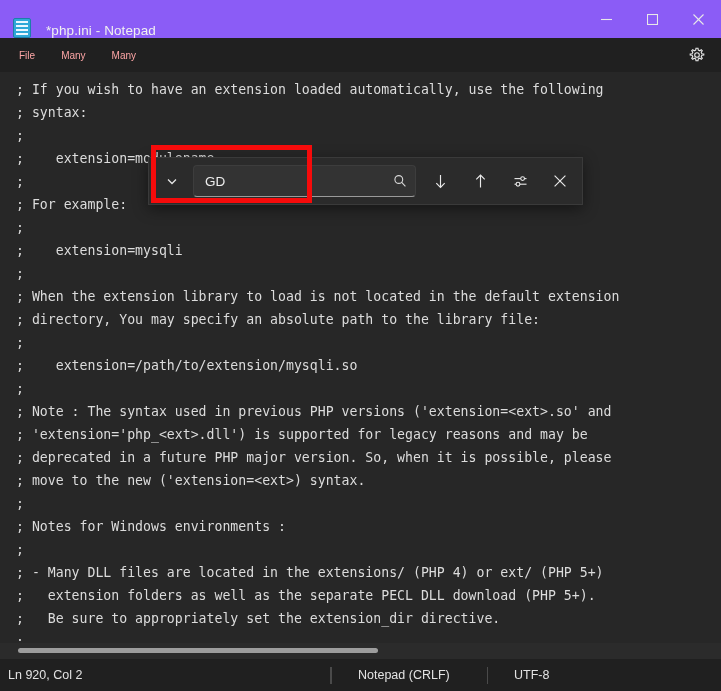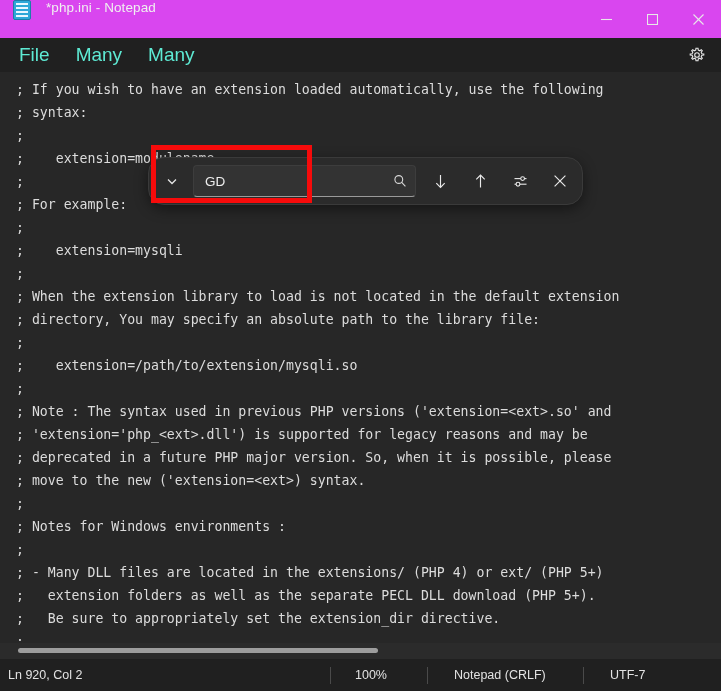--- a/index.html
+++ b/index.html
@@ -12,22 +12,22 @@
   #app {
     position: relative;
     width: 721px; height: 691px;
     background: #272727;
     display: flex; flex-direction: column;
   }
 
   
   .titlebar {
     height: 38px; flex: 0 0 38px;
-    background: #d946ef;
-    display: flex; align-items: flex-start;
+    background: #8b5cf6;
+    display: flex; align-items: flex-end;
     position: relative;
   }
   .app-icon {
     width: 18px; height: 20px;
     margin-left: 13px;
     position: relative;
     border-radius: 2px;
     background: #2fa8d8;
     border: 1px solid #1d7fa8;
   }
@@ -56,22 +56,22 @@
   
   .menubar {
     height: 34px; flex: 0 0 34px;
     background: #202020;
     display: flex; align-items: center;
     position: relative;
     padding-left: 6px;
   }
   .menu-item {
     padding: 4px 13px;
-    font-size: 19px;
-    color: #5eead4;
+    font-size: 10px;
+    color: #fca5a5;
     border-radius: 4px;
   }
   .settings-btn {
     position: absolute; right: 10px; top: 4px;
     width: 28px; height: 26px;
     display: flex; align-items: center; justify-content: center;
     border-radius: 4px;
     color: #e8e8e8;
   }
 
@@ -101,21 +101,21 @@
     margin: 0 -1px 0 0;
   }
 
   
   .findbar {
     position: absolute;
     left: 148px; top: 85px;
     width: 435px; height: 48px;
     background: #2b2b2b;
     border: 1px solid #3a3a3a;
-    border-radius: 16px;
+    border-radius: 0;
     box-shadow: 0 4px 14px rgba(0,0,0,.45);
     display: flex; align-items: center;
     z-index: 5;
   }
   .fb-chevron {
     width: 34px; height: 34px;
     margin-left: 6px;
     display: flex; align-items: center; justify-content: center;
     color: #e6e6e6; border-radius: 4px;
   }
@@ -310,20 +310,19 @@
       <div class="hscroll-thumb"></div>
     </div>
 
     <div class="redbox" id="redbox-find"></div>
 
   </div>
 
   <div class="statusbar">
     <div class="sb-cell sb-pos">Ln 920, Col 2</div>
     <div class="sb-sep"></div>
-    <div class="sb-cell sb-zoom">100%</div>
     <div class="sb-sep"></div>
     <div class="sb-cell sb-eol">Notepad (CRLF)</div>
     <div class="sb-sep"></div>
-    <div class="sb-cell sb-enc">UTF-7</div>
+    <div class="sb-cell sb-enc">UTF-8</div>
   </div>
 
 </div>
 
 </body></html>

